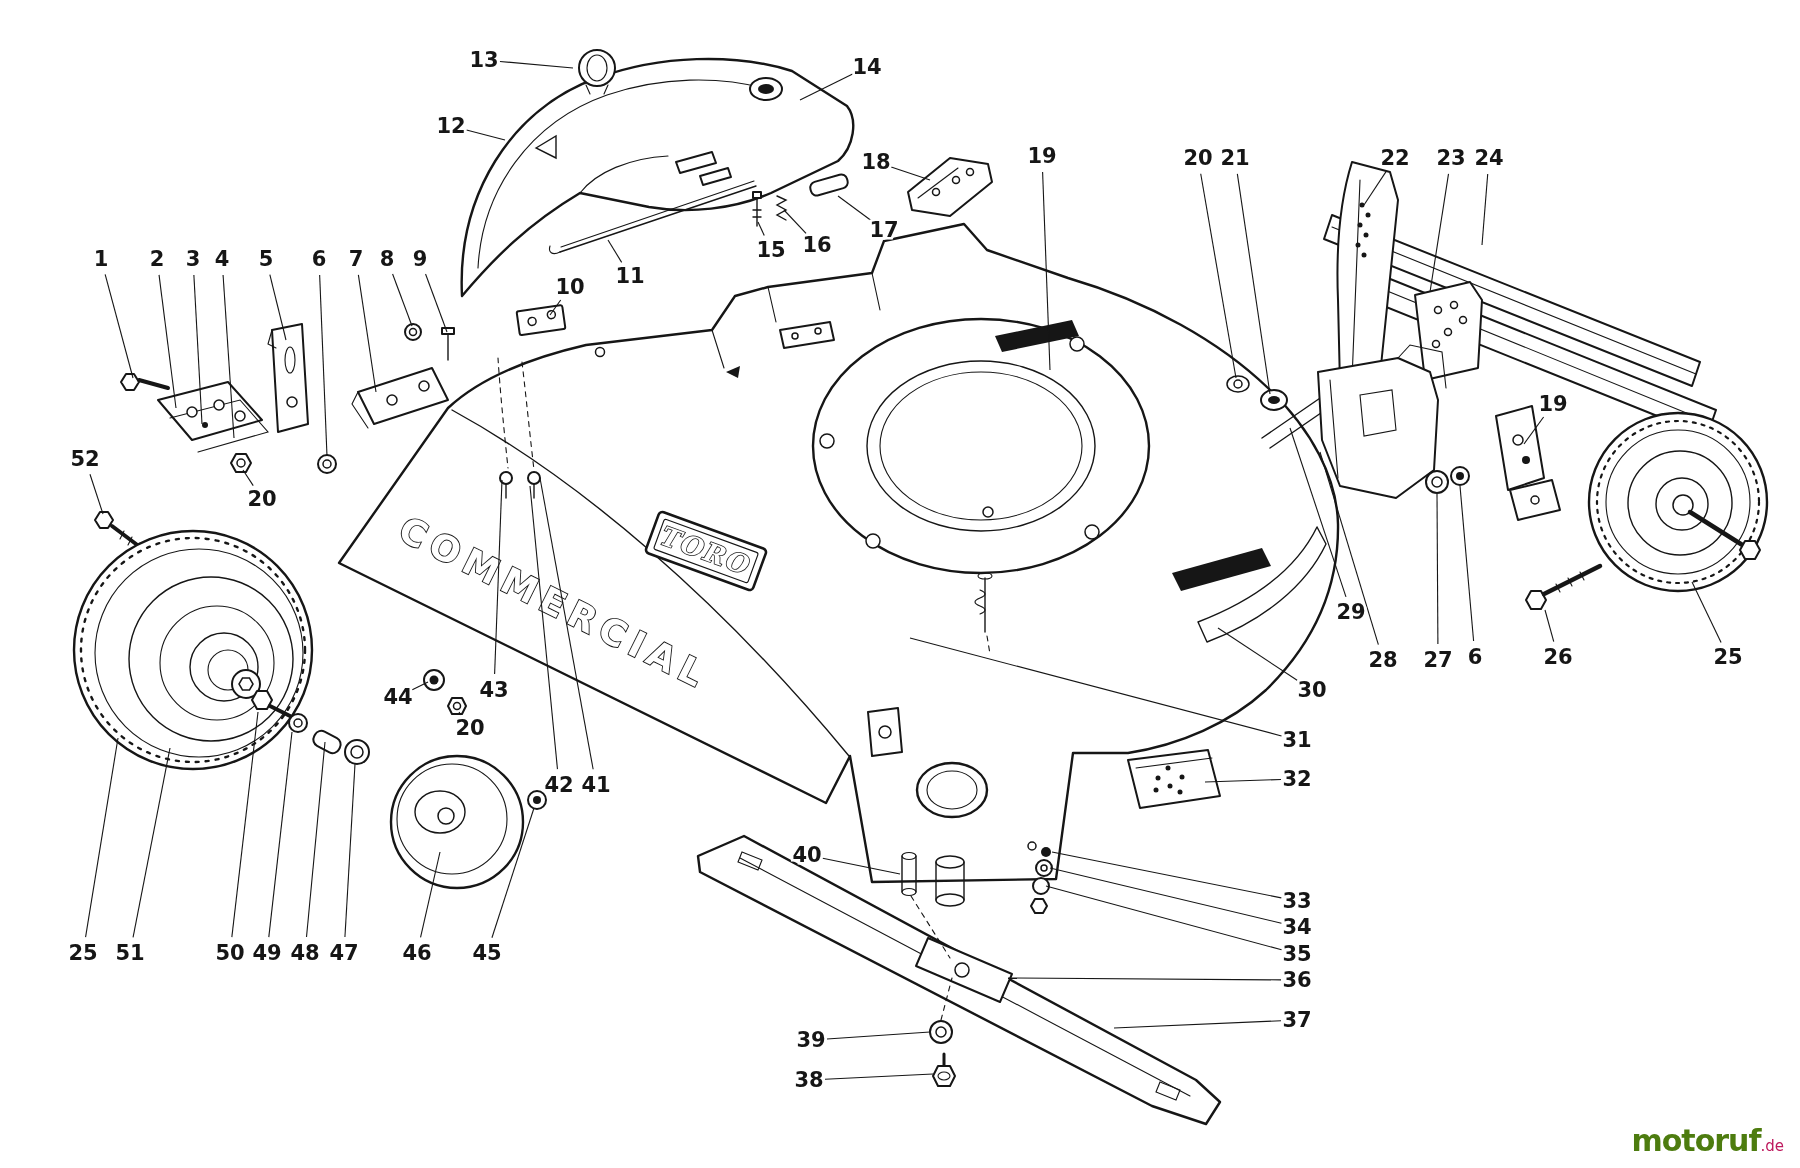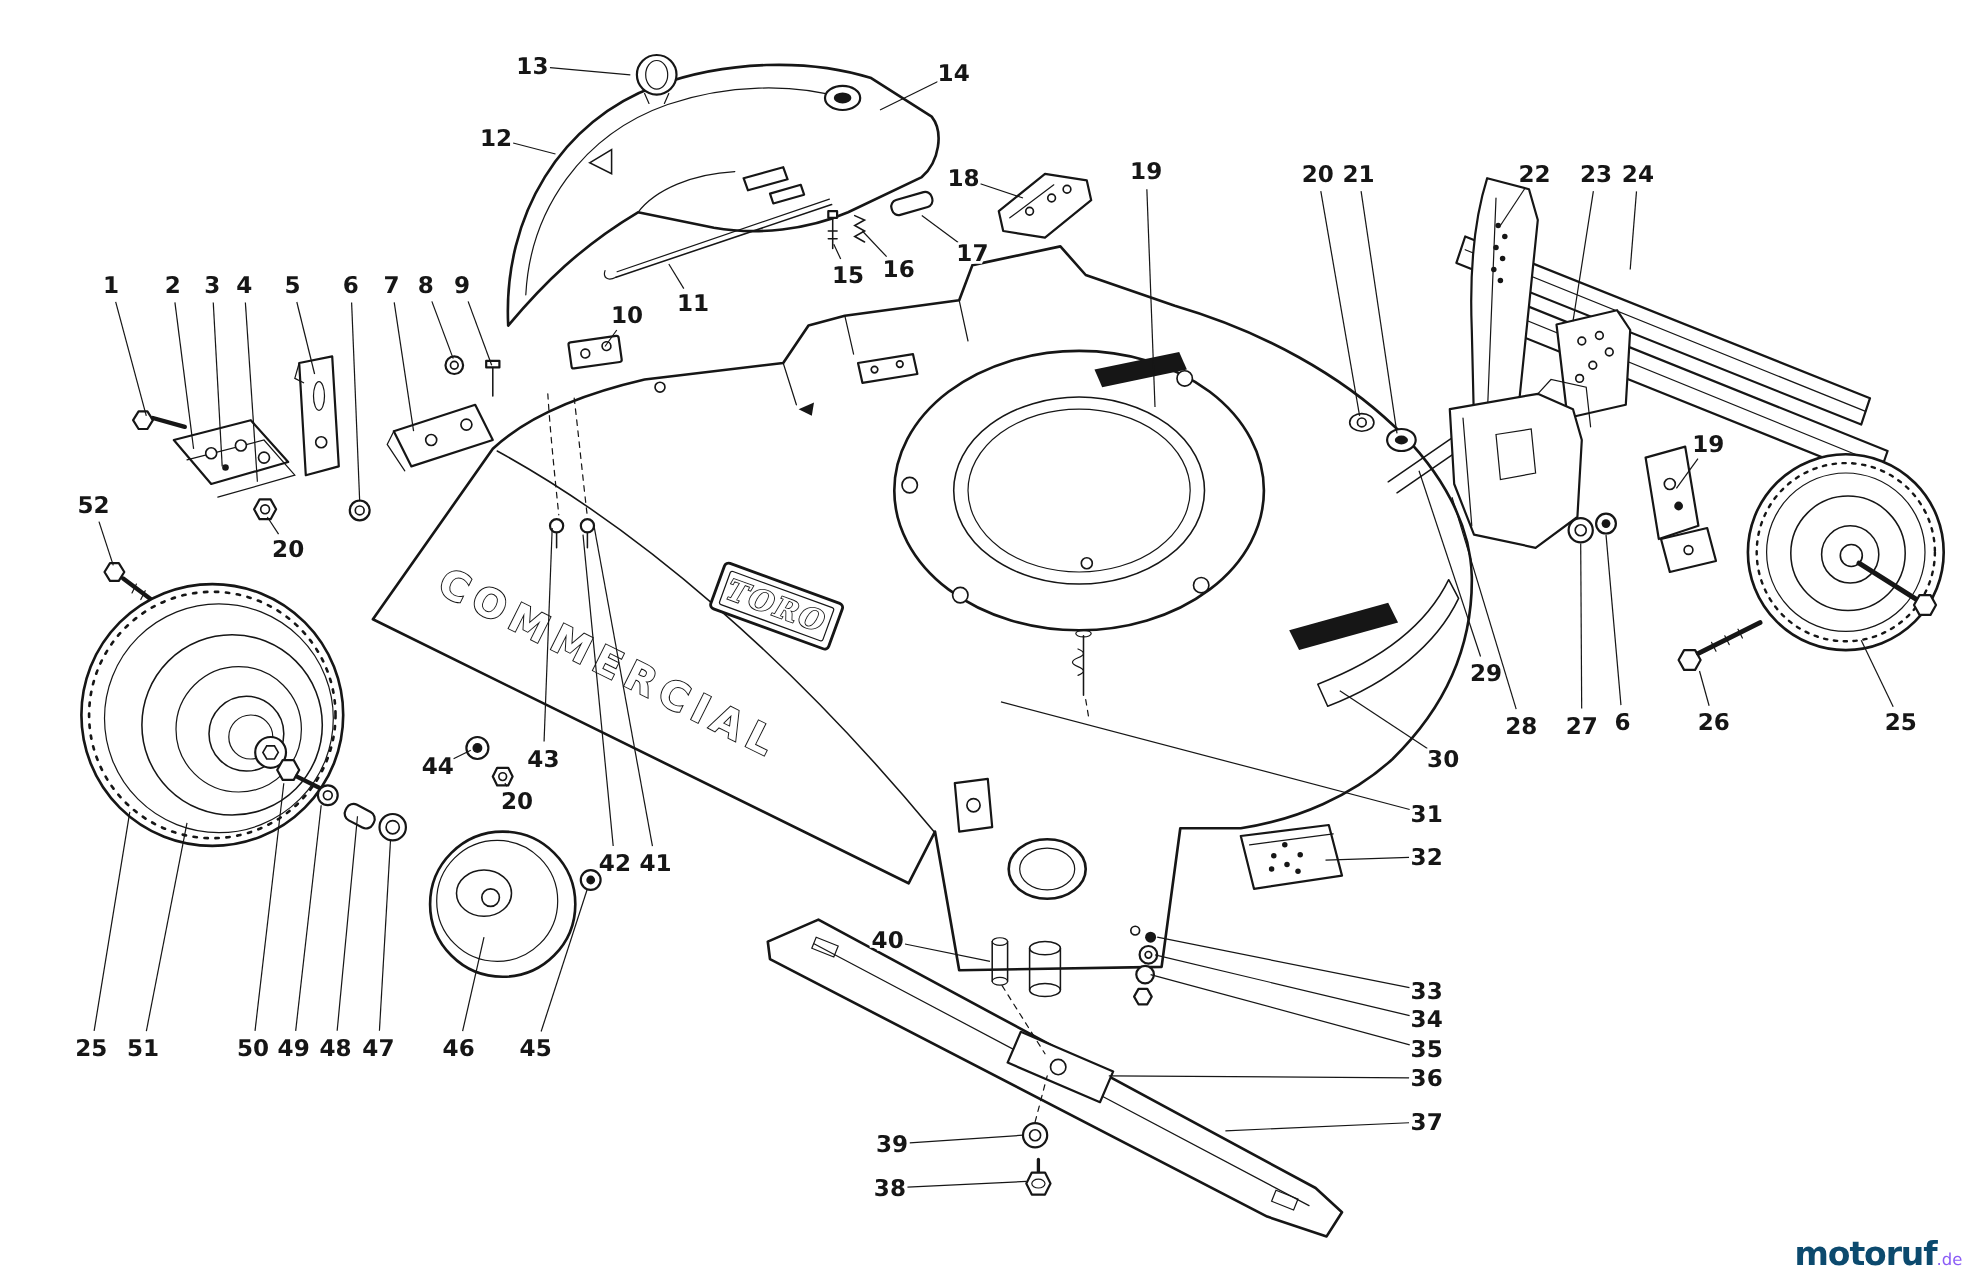--- a/index.html
+++ b/index.html
@@ -15,22 +15,22 @@
   .hole{fill:#ffffff;stroke:#161616;stroke-width:1.5;}
   .holedark{fill:#161616;stroke:none;}
   [data-name="leader-lines"] line{stroke:#161616;stroke-width:1.1;}
   [data-name="callout-labels"] text{font:700 21px "DejaVu Sans",sans-serif;text-anchor:middle;
     fill:#161616;paint-order:stroke;stroke:#ffffff;stroke-width:5px;}
   .badge-text{font:italic 700 26px "DejaVu Serif",serif;text-anchor:middle;fill:#ffffff;
     paint-order:stroke;stroke:#161616;stroke-width:1.6px;letter-spacing:2px;}
   .side-text{font:700 36px "DejaVu Sans",sans-serif;fill:#ffffff;paint-order:stroke;
     stroke:#161616;stroke-width:1.8px;letter-spacing:7px;}
   .watermark{position:absolute;right:16px;bottom:10px;white-space:nowrap;}
-  .watermark .brand{font:700 30px "DejaVu Sans",sans-serif;color:#0c4a6e;letter-spacing:-1px;}
-  .watermark .suffix{font:400 15px "DejaVu Sans",sans-serif;color:#8b5cf6;margin-top:15px;}
+  .watermark .brand{font:700 30px "DejaVu Sans",sans-serif;color:#4d7c0f;letter-spacing:-1px;}
+  .watermark .suffix{font:400 15px "DejaVu Sans",sans-serif;color:#be185d;margin-top:15px;}
 </style>
 </head>
 <body>
 
 <div class="stage" data-name="exploded-parts-diagram">
 <svg width="1800" height="1168" viewBox="0 0 1800 1168" data-name="diagram-canvas">
 
   <g data-name="handle-bar-assembly">
     <path class="part" d="M 1332,215 L 1700,362 L 1692,386 L 1324,239 Z"></path>
     <path class="ln thin" d="M 1332,227 L 1696,374"></path>

